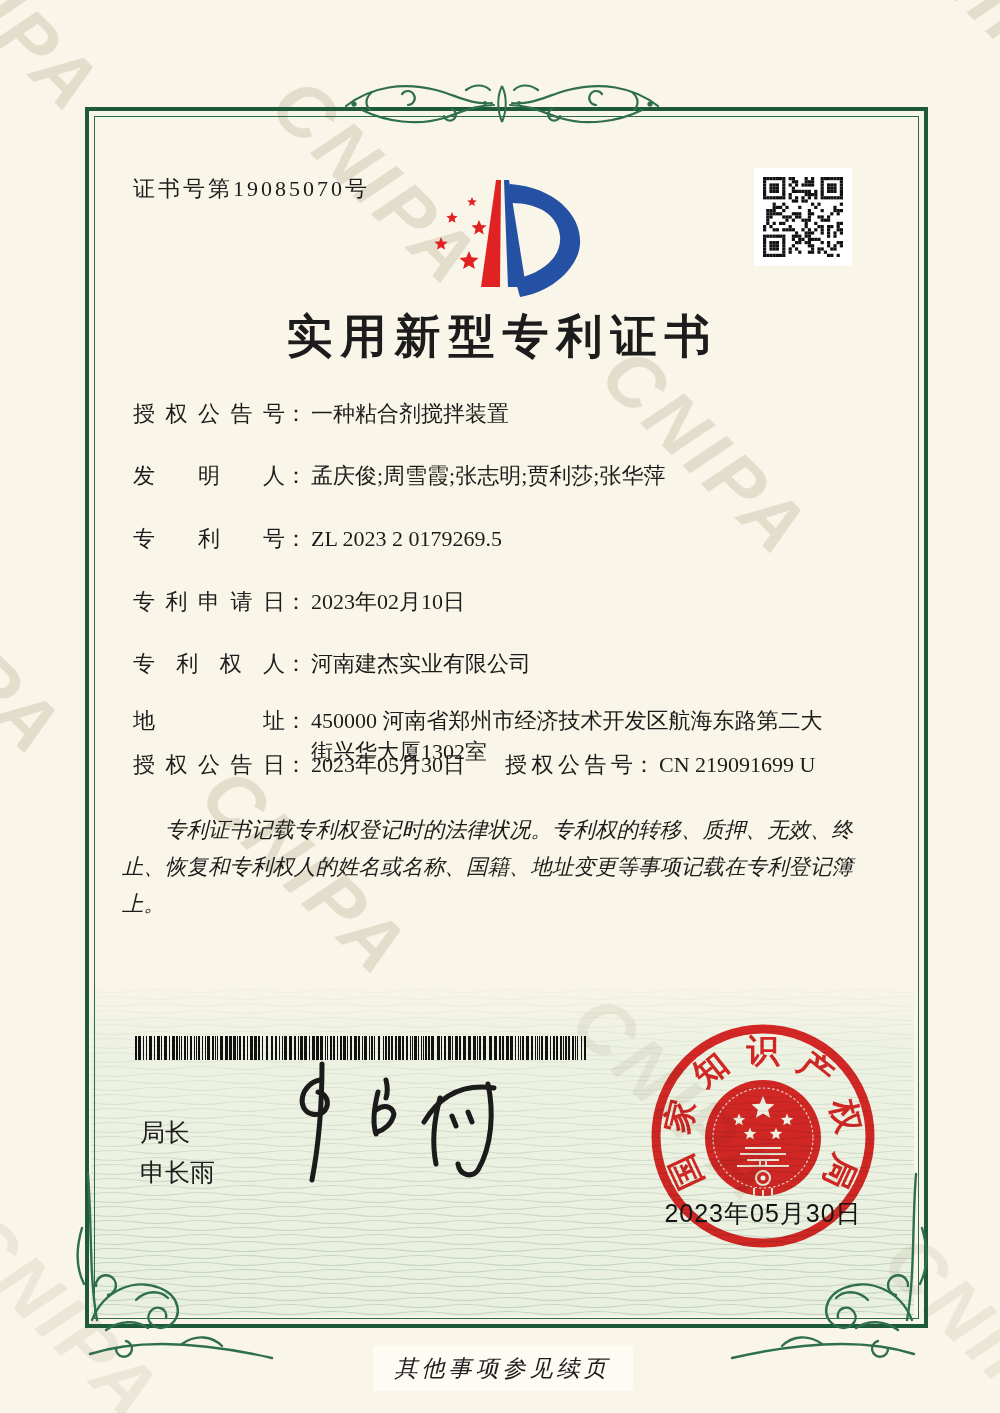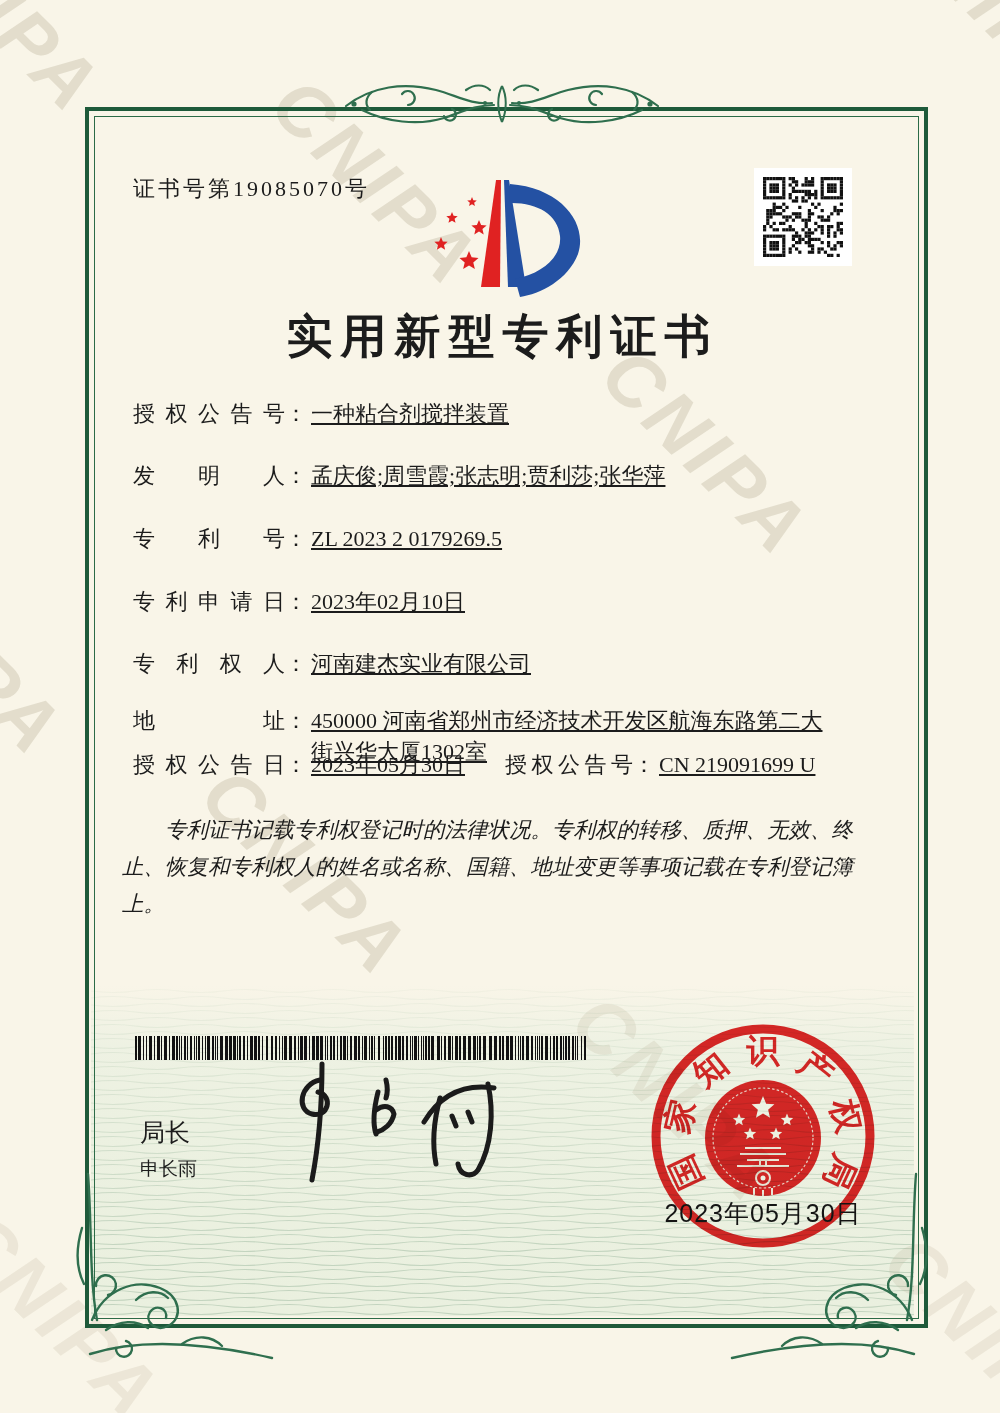--- a/index.html
+++ b/index.html
@@ -26,35 +26,35 @@
   .logo{position:absolute;left:424px;top:166px;z-index:2;}
   .qr{position:absolute;left:754px;top:168px;z-index:2;background:#fff;padding:0;}
   .title{position:absolute;left:85px;top:306px;width:835px;text-align:center;
     font-size:46px;font-weight:bold;letter-spacing:8px;z-index:2;}
   
   .fields{position:absolute;left:133px;top:398px;width:720px;z-index:2;font-size:22px;}
   .field-row{position:absolute;left:0;width:720px;line-height:31px;}
   .f-label{display:inline-block;width:152px;text-align:justify;text-align-last:justify;vertical-align:top;}
   .f-label.narrow{width:128px;}
   .f-colon{display:inline-block;width:26px;vertical-align:top;text-align:left;}
-  .f-value{display:inline-block;vertical-align:top;text-decoration:underline;}
+  .f-value{display:inline-block;vertical-align:top;}
   .f-value.wrap{width:532px;}
   .f-group2{position:absolute;left:372px;top:0;}
   
   .paras{position:absolute;left:122px;top:812px;width:756px;z-index:2;
     font-size:21.5px;line-height:37px;font-style:italic;}
   .paras p{margin:0 0 8px 0;text-indent:2em;}
   
   .barcode{position:absolute;left:135px;top:1036px;width:456px;height:24px;z-index:2;
     display:flex;align-items:stretch;}
   .barcode div{height:100%;}
   .signature{position:absolute;left:282px;top:1058px;z-index:2;}
   .director-title{position:absolute;left:140px;top:1116px;font-size:25px;z-index:2;
     font-family:"Liberation Sans","DejaVu Sans",sans-serif;}
-  .director-name{position:absolute;left:140px;top:1156px;font-size:19px;z-index:2;
+  .director-name{position:absolute;left:140px;top:1156px;font-size:25px;z-index:2;
     font-family:"Liberation Sans","DejaVu Sans",sans-serif;}
   .seal{position:absolute;left:645px;top:1018px;z-index:2;opacity:.94;mix-blend-mode:multiply;}
   .seal-date{position:absolute;left:650px;top:1197px;width:226px;text-align:center;z-index:3;
     font-size:25px;font-weight:500;color:#141414;
     font-family:"Liberation Sans","DejaVu Sans",sans-serif;letter-spacing:1px;}
   .page-num{position:absolute;left:85px;top:1284px;width:835px;text-align:center;font-size:19px;
     letter-spacing:2px;z-index:2;}
   .note{position:absolute;left:85px;top:1346px;width:835px;text-align:center;z-index:2;}
   .note span{display:inline-block;background:#fdfbf3;padding:7px 22px;font-size:23px;
     font-style:italic;letter-spacing:4px;}
@@ -675,14 +675,17 @@
         <path d="M-26,28 L26,28"></path>
         <path d="M-3,22 L-3,28 M3,22 L3,28"></path>
         <circle cy="40" r="7"></circle>
         <path d="M-9,50 L-9,57 M0,52 L0,59 M9,50 L9,57"></path>
       </g>
       <circle cy="40" r="2.5" fill="#ffffff"></circle>
     </g>
   </svg>
   <div class="seal-date">2023年05月30日</div>
 
+  <div class="note">
+    <span>其他事项参见续页</span>
+  </div>
 
 </div>
 
 </body></html>

